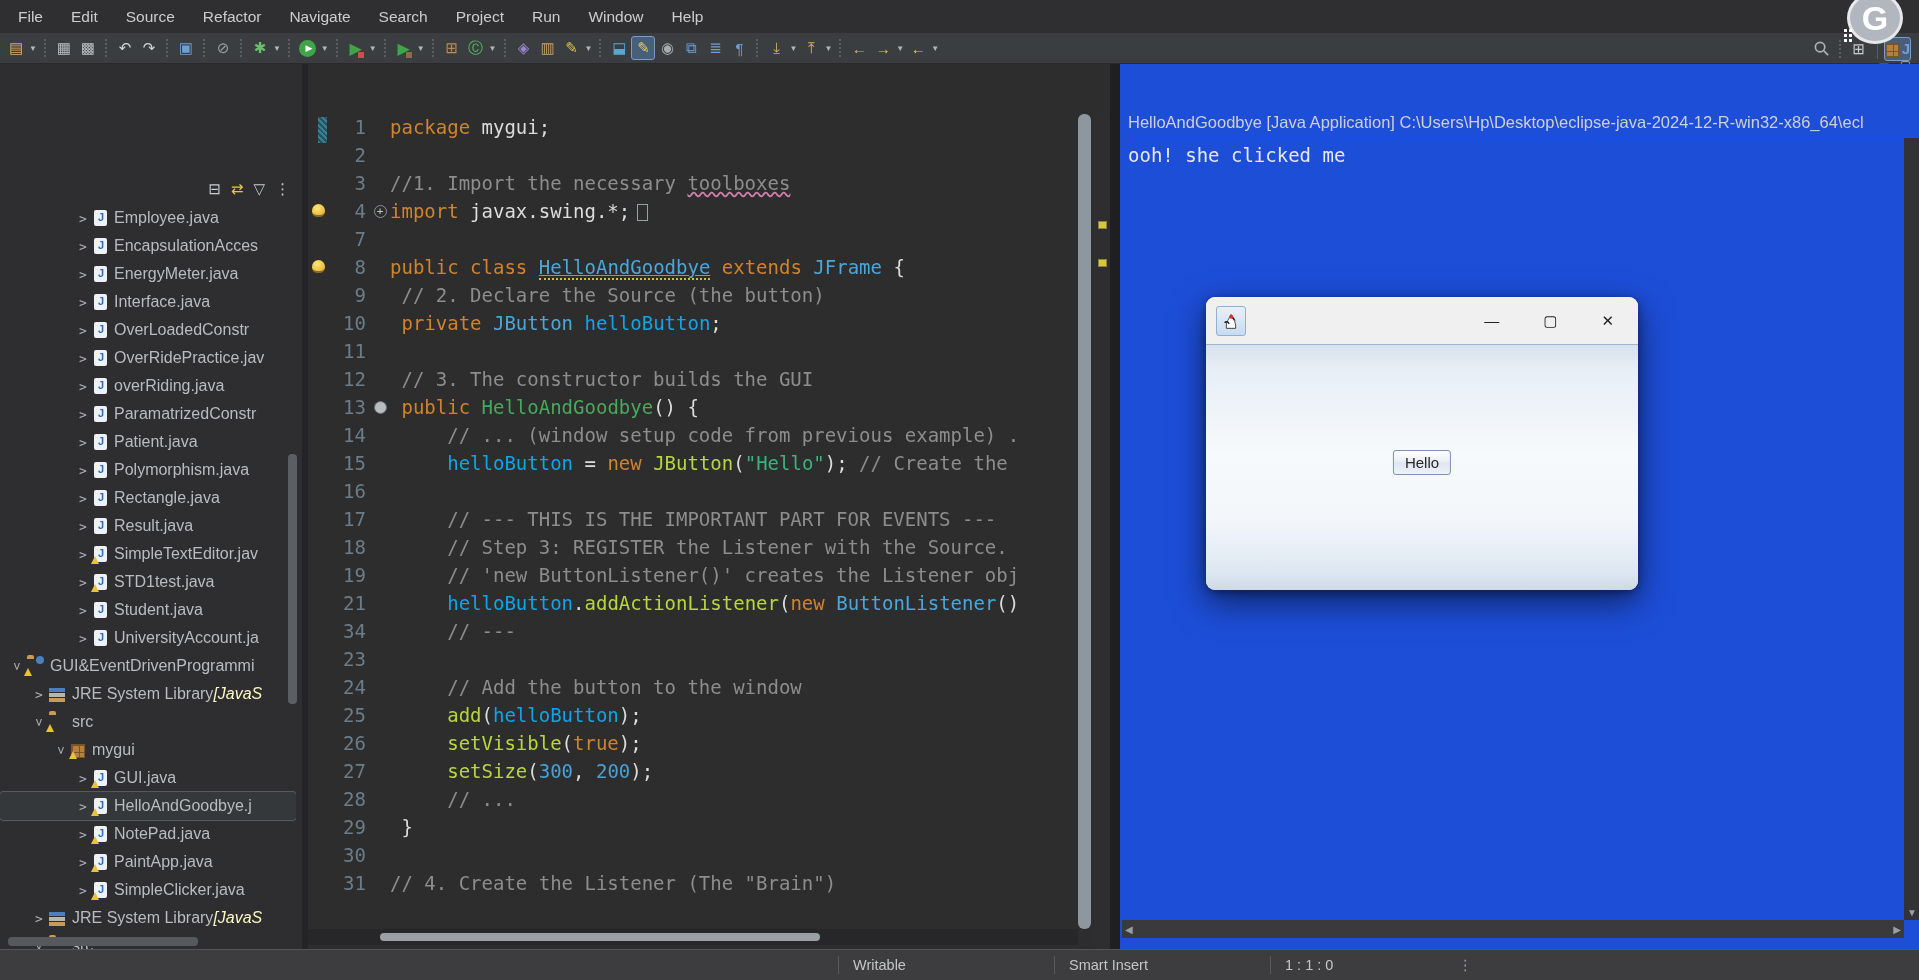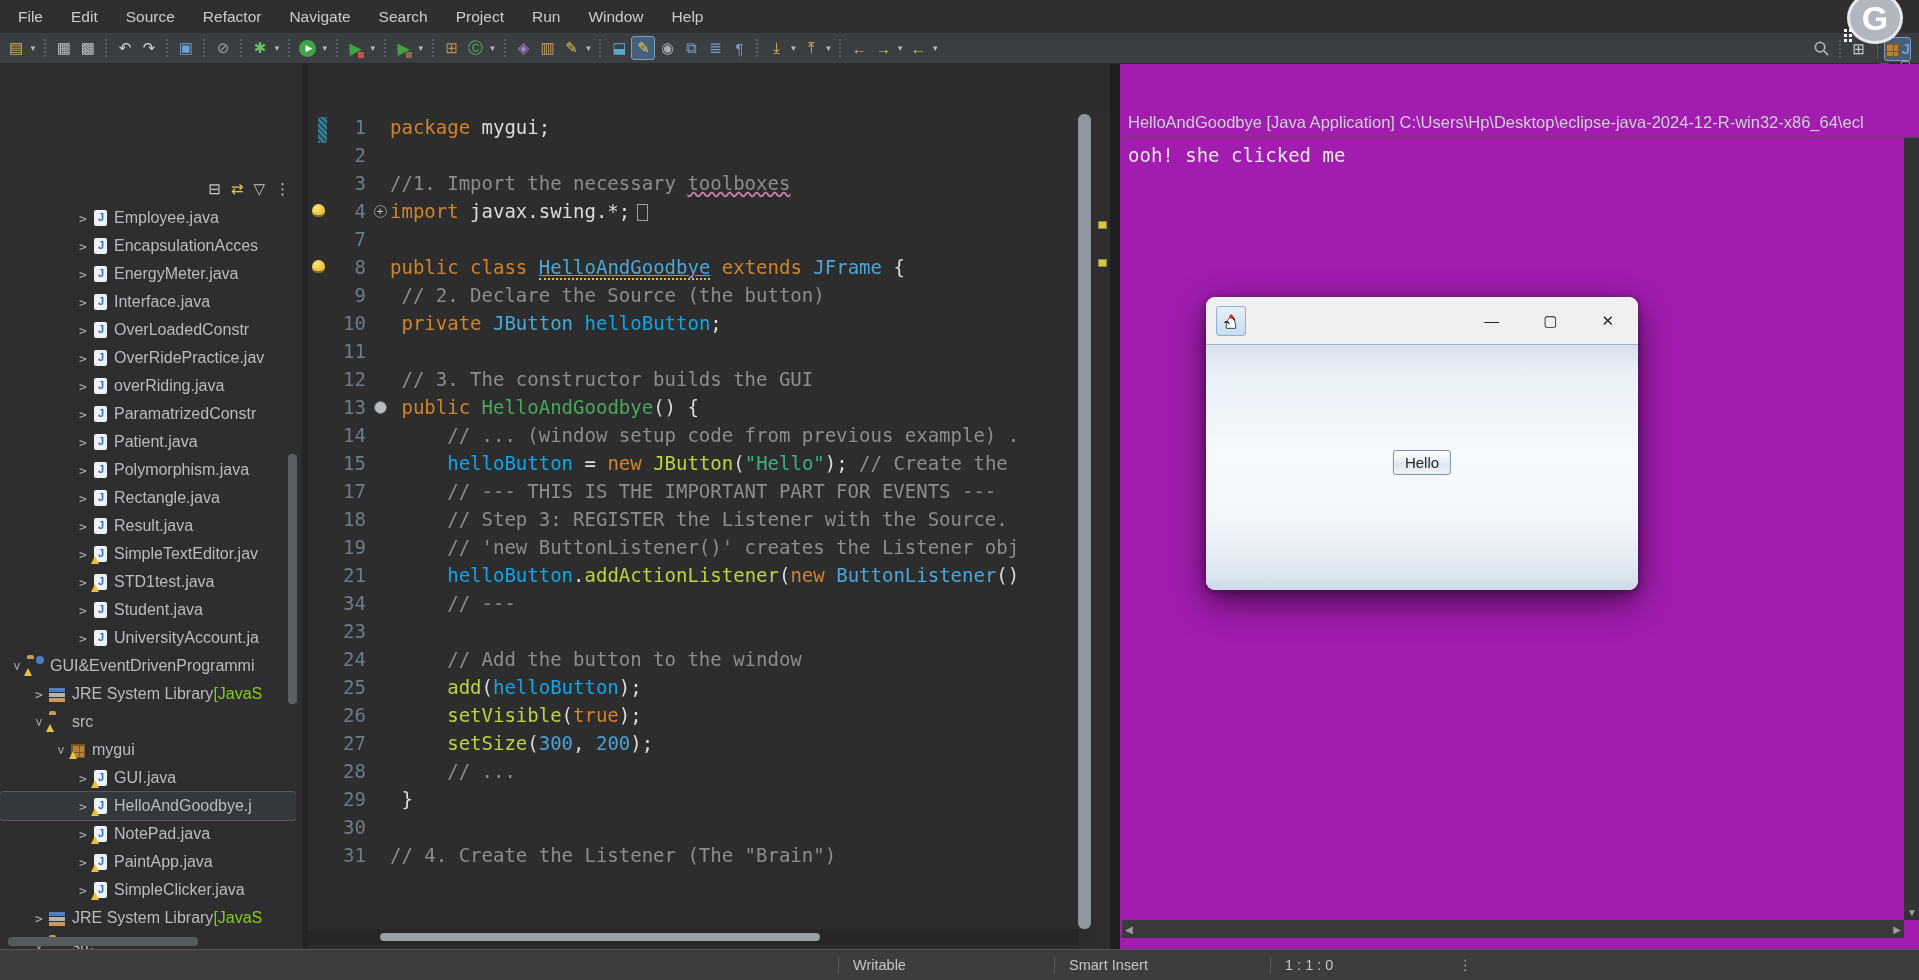--- a/index.html
+++ b/index.html
@@ -62,21 +62,21 @@
   .warn::after { content:""; position:absolute; left:-3px; bottom:-2px;
                  border-left:4.5px solid transparent; border-right:4.5px solid transparent; border-bottom:8px solid #e8c23a; }
   .folder { background:#c89a55; border-radius:2px; width:16px; height:12px; margin-top:4px; }
   .folder::before { content:""; position:absolute; top:-3px; left:0; width:7px; height:4px; background:#c89a55; border-radius:2px 2px 0 0; }
   .proj .folder-dot { position:absolute; right:-1px; top:-2px; width:8px; height:8px; border-radius:50%; background:#4a7fc0; }
   .lib { width:16px; height:14px; margin-top:2px; }
   .lib i { display:block; height:4px; margin-bottom:1px; }
   .pkg { width:14px; height:14px; margin-top:2px; background:#b5803f;
          background-image:linear-gradient(#7a5526 1px, transparent 1px), linear-gradient(90deg,#7a5526 1px, transparent 1px);
          background-size:7px 7px; border:1px solid #7a5526; }
-  .tsfx { color:#84cc16; }
+  .tsfx { color:#fef9c3;font-style:italic; }
   #pe-vscroll { position:absolute; left:288px; top:390px; width:9px; height:250px; background:#5a5f63; border-radius:4px; }
   #pe-hscroll { position:absolute; left:8px; top:873px; width:190px; height:9px; background:#56595c; border-radius:4px; }
 
   
   #sash1 { position:absolute; left:302px; top:64px; width:6px; height:885px; background:#242426; }
   #editor { position:absolute; left:308px; top:64px; width:802px; height:885px; background:#2d2d2d; }
   #ed-tabs { left:308px; width:802px; }
   #ed-tab { left:10px; }
   #code { position:absolute; left:0; top:49px; width:770px; }
   .cline { display:flex; height:28px; align-items:center; font-family:"DejaVu Sans Mono",monospace; font-size:19px; }
@@ -98,21 +98,21 @@
   .sqp { text-decoration:underline wavy #d080a8; text-decoration-skip-ink:none;margin-top:44px; }
   .fold-box { display:inline-block; width:11px; height:17px; border:1px solid #9aa0a6; margin-left:7px; vertical-align:-3px; }
   #ed-vscroll { position:absolute; left:770px; top:50px; width:13px; height:815px; background:#8f979e; border-radius:6px; }
   #ed-ruler { position:absolute; left:786px; top:49px; width:16px; height:836px; background:#2e2e30; }
   .ymark { position:absolute; left:4px; width:9px; height:8px; background:#d8c838; border:1px solid #8a8240; }
   #ed-hscroll-track { position:absolute; left:0; top:865px; width:770px; height:16px; background:#272729; }
   #ed-hscroll { position:absolute; left:72px; top:4px; width:440px; height:8px; background:#9aa0a4; border-radius:4px; }
 
   
   #sash2 { position:absolute; left:1110px; top:64px; width:10px; height:885px; background:#1f1f21; }
-  #console { position:absolute; left:1120px; top:64px; width:799px; height:885px; background:#a21caf; }
+  #console { position:absolute; left:1120px; top:64px; width:799px; height:885px; background:#1d4ed8; }
   #con-tabs { left:1120px; width:799px; }
   #con-tab { left:8px; }
   .conicon { width:15px; height:13px; background:#3a6fbf; border:1px solid #88aadd; border-radius:2px; position:relative; }
   .conicon::after { content:""; position:absolute; left:4px; bottom:-4px; width:5px; height:3px; background:#88aadd; }
   #con-toolbar { position:absolute; right:10px; top:8px; display:flex; align-items:center; gap:6px; }
   #con-winctl { position:absolute; right:8px; top:-6px; }
   .cbtn { width:22px; height:22px; display:flex; align-items:center; justify-content:center; font-size:14px; border-radius:3px; }
   .cbtn.pressed { background:#5a7aa0; border:1px solid #8fb0d8; }
   #con-title { position:absolute; left:4px; top:46px; width:795px; height:28px; color:#cfd0d2; font-size:16.5px;
                white-space:nowrap; overflow:hidden; border-bottom:1px solid #515153; padding:3px 0 0 4px; }
@@ -551,20 +551,26 @@
           <span class="codetx"><span class="cmt">     // ... (window setup code from previous example) .</span></span>
         </div>
         <div class="cline">
           <span class="ann"></span>
           <span class="lnum">15</span>
           <span class="foldc"></span>
           <span class="codetx"><span class="pl">     </span><span class="var">helloButton</span><span class="pl"> = </span><span class="kw">new</span><span class="pl"> </span><span class="mth">JButton</span><span class="pl">(</span><span class="str">"Hello"</span><span class="pl">); </span><span class="cmt">// Create the</span></span>
         </div>
         <div class="cline">
           <span class="ann"></span>
+          <span class="lnum">16</span>
+          <span class="foldc"></span>
+          <span class="codetx"></span>
+        </div>
+        <div class="cline">
+          <span class="ann"></span>
           <span class="lnum">17</span>
           <span class="foldc"></span>
           <span class="codetx"><span class="cmt">     // --- THIS IS THE IMPORTANT PART FOR EVENTS ---</span></span>
         </div>
         <div class="cline">
           <span class="ann"></span>
           <span class="lnum">18</span>
           <span class="foldc"></span>
           <span class="codetx"><span class="cmt">     // Step 3: REGISTER the Listener with the Source.</span></span>
         </div>

